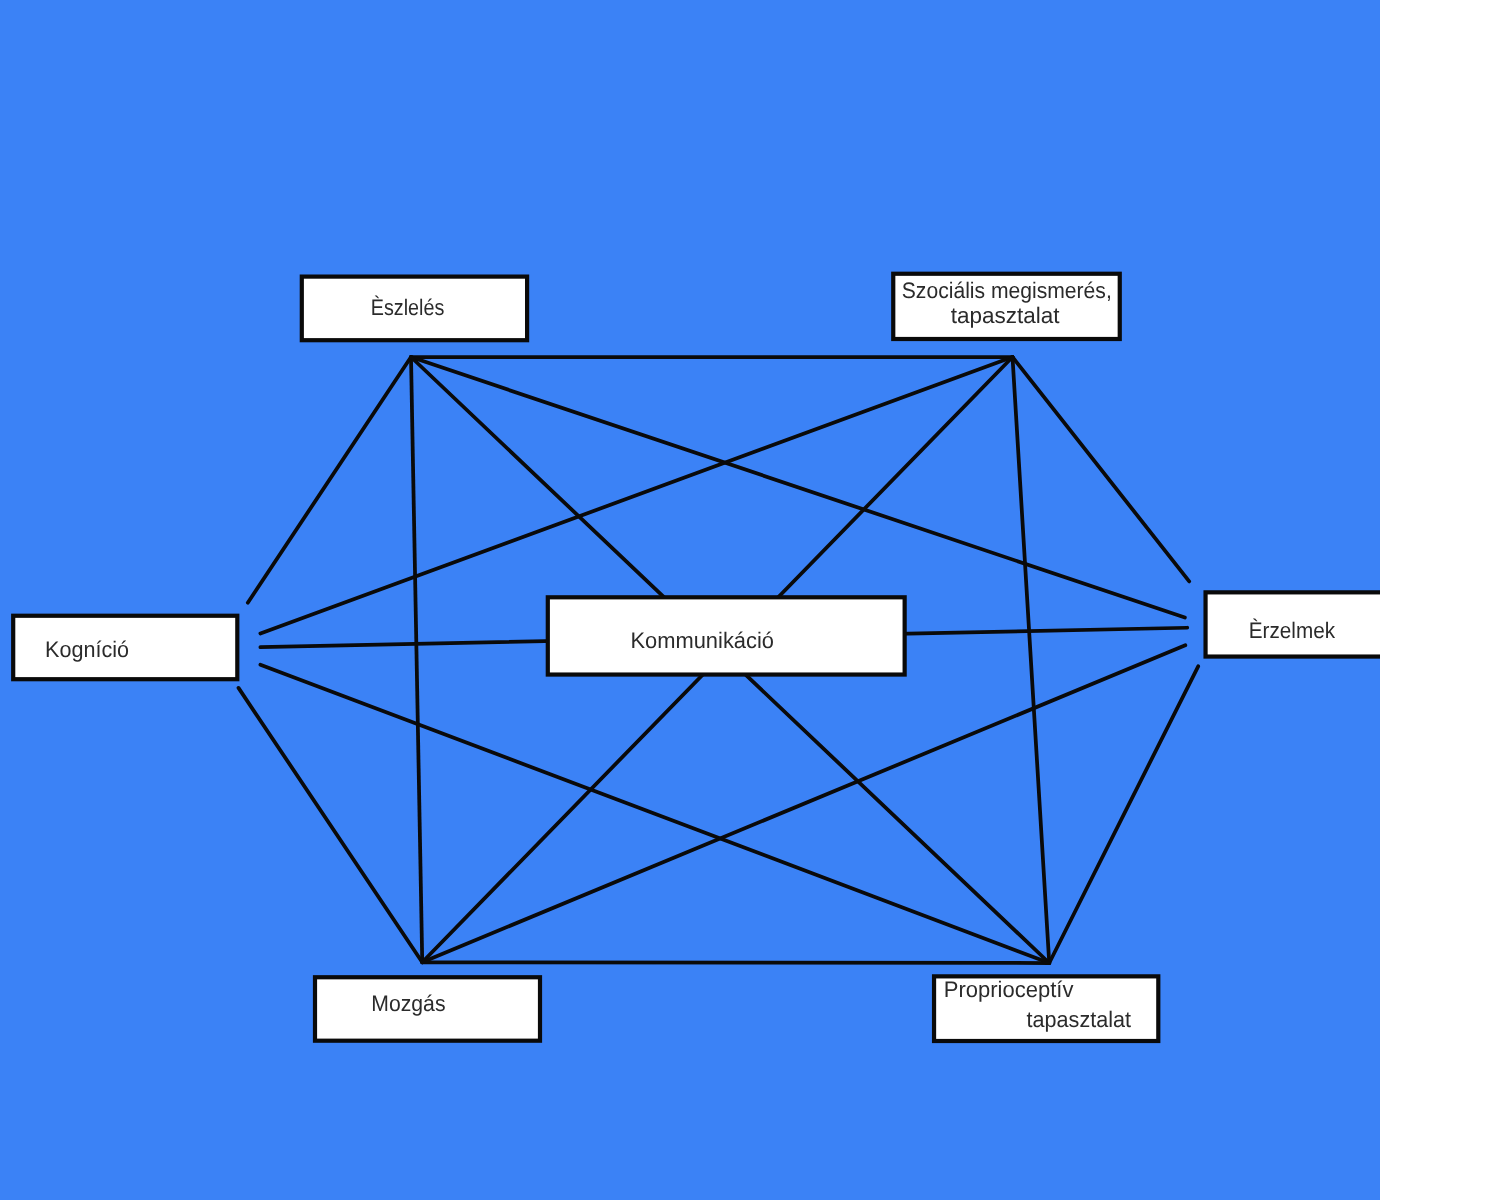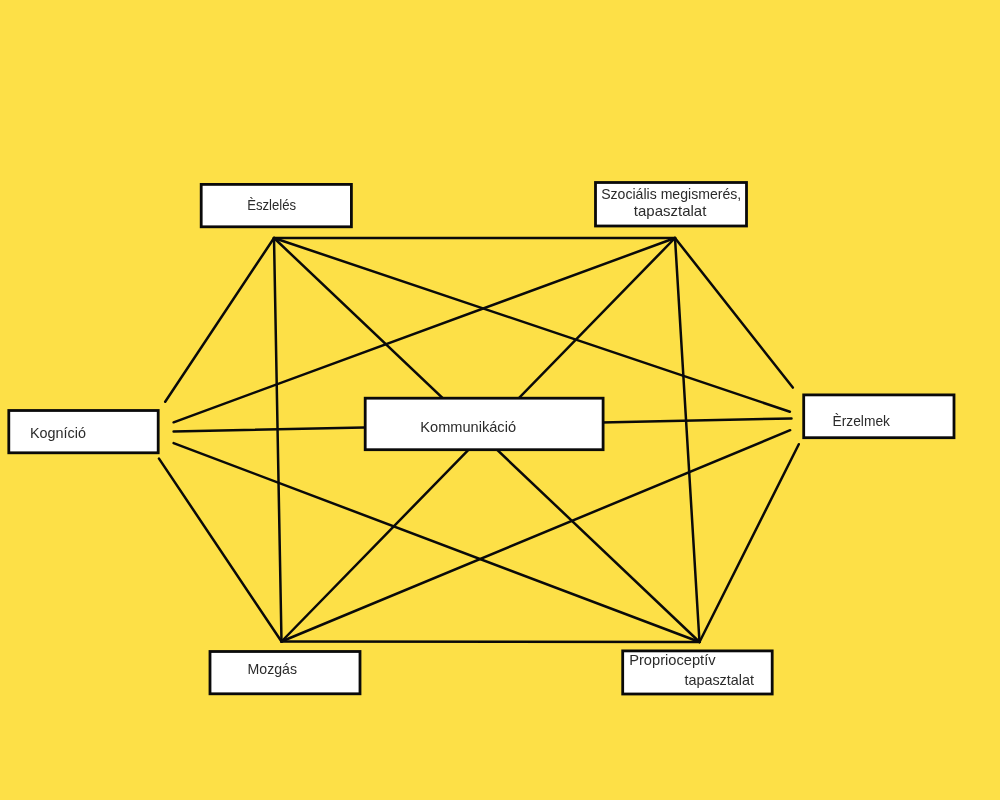--- a/index.html
+++ b/index.html
@@ -1,16 +1,16 @@
 <!DOCTYPE html>
 <html><head>
 <meta charset="utf-8">
 <style>
   html,body{margin:0;padding:0;background:#ffffff;}
-  .wrap{width:1000px;height:800px;position:relative;background:#fde047;overflow:hidden;}
+  .wrap{width:920px;height:800px;position:relative;background:#3b82f6;overflow:hidden;}
   svg{position:absolute;left:0;top:0;}
   text{font-family:"Liberation Sans",sans-serif;fill:#2b2b2b;}
 </style>
 </head>
 <body>
 <div class="wrap">
 <svg width="1000" height="800" viewBox="0 0 1000 800">
   <g stroke="#0a0a0a" stroke-width="2.5" stroke-linecap="round">
 
     <line x1="274" y1="238" x2="675" y2="238"></line>

